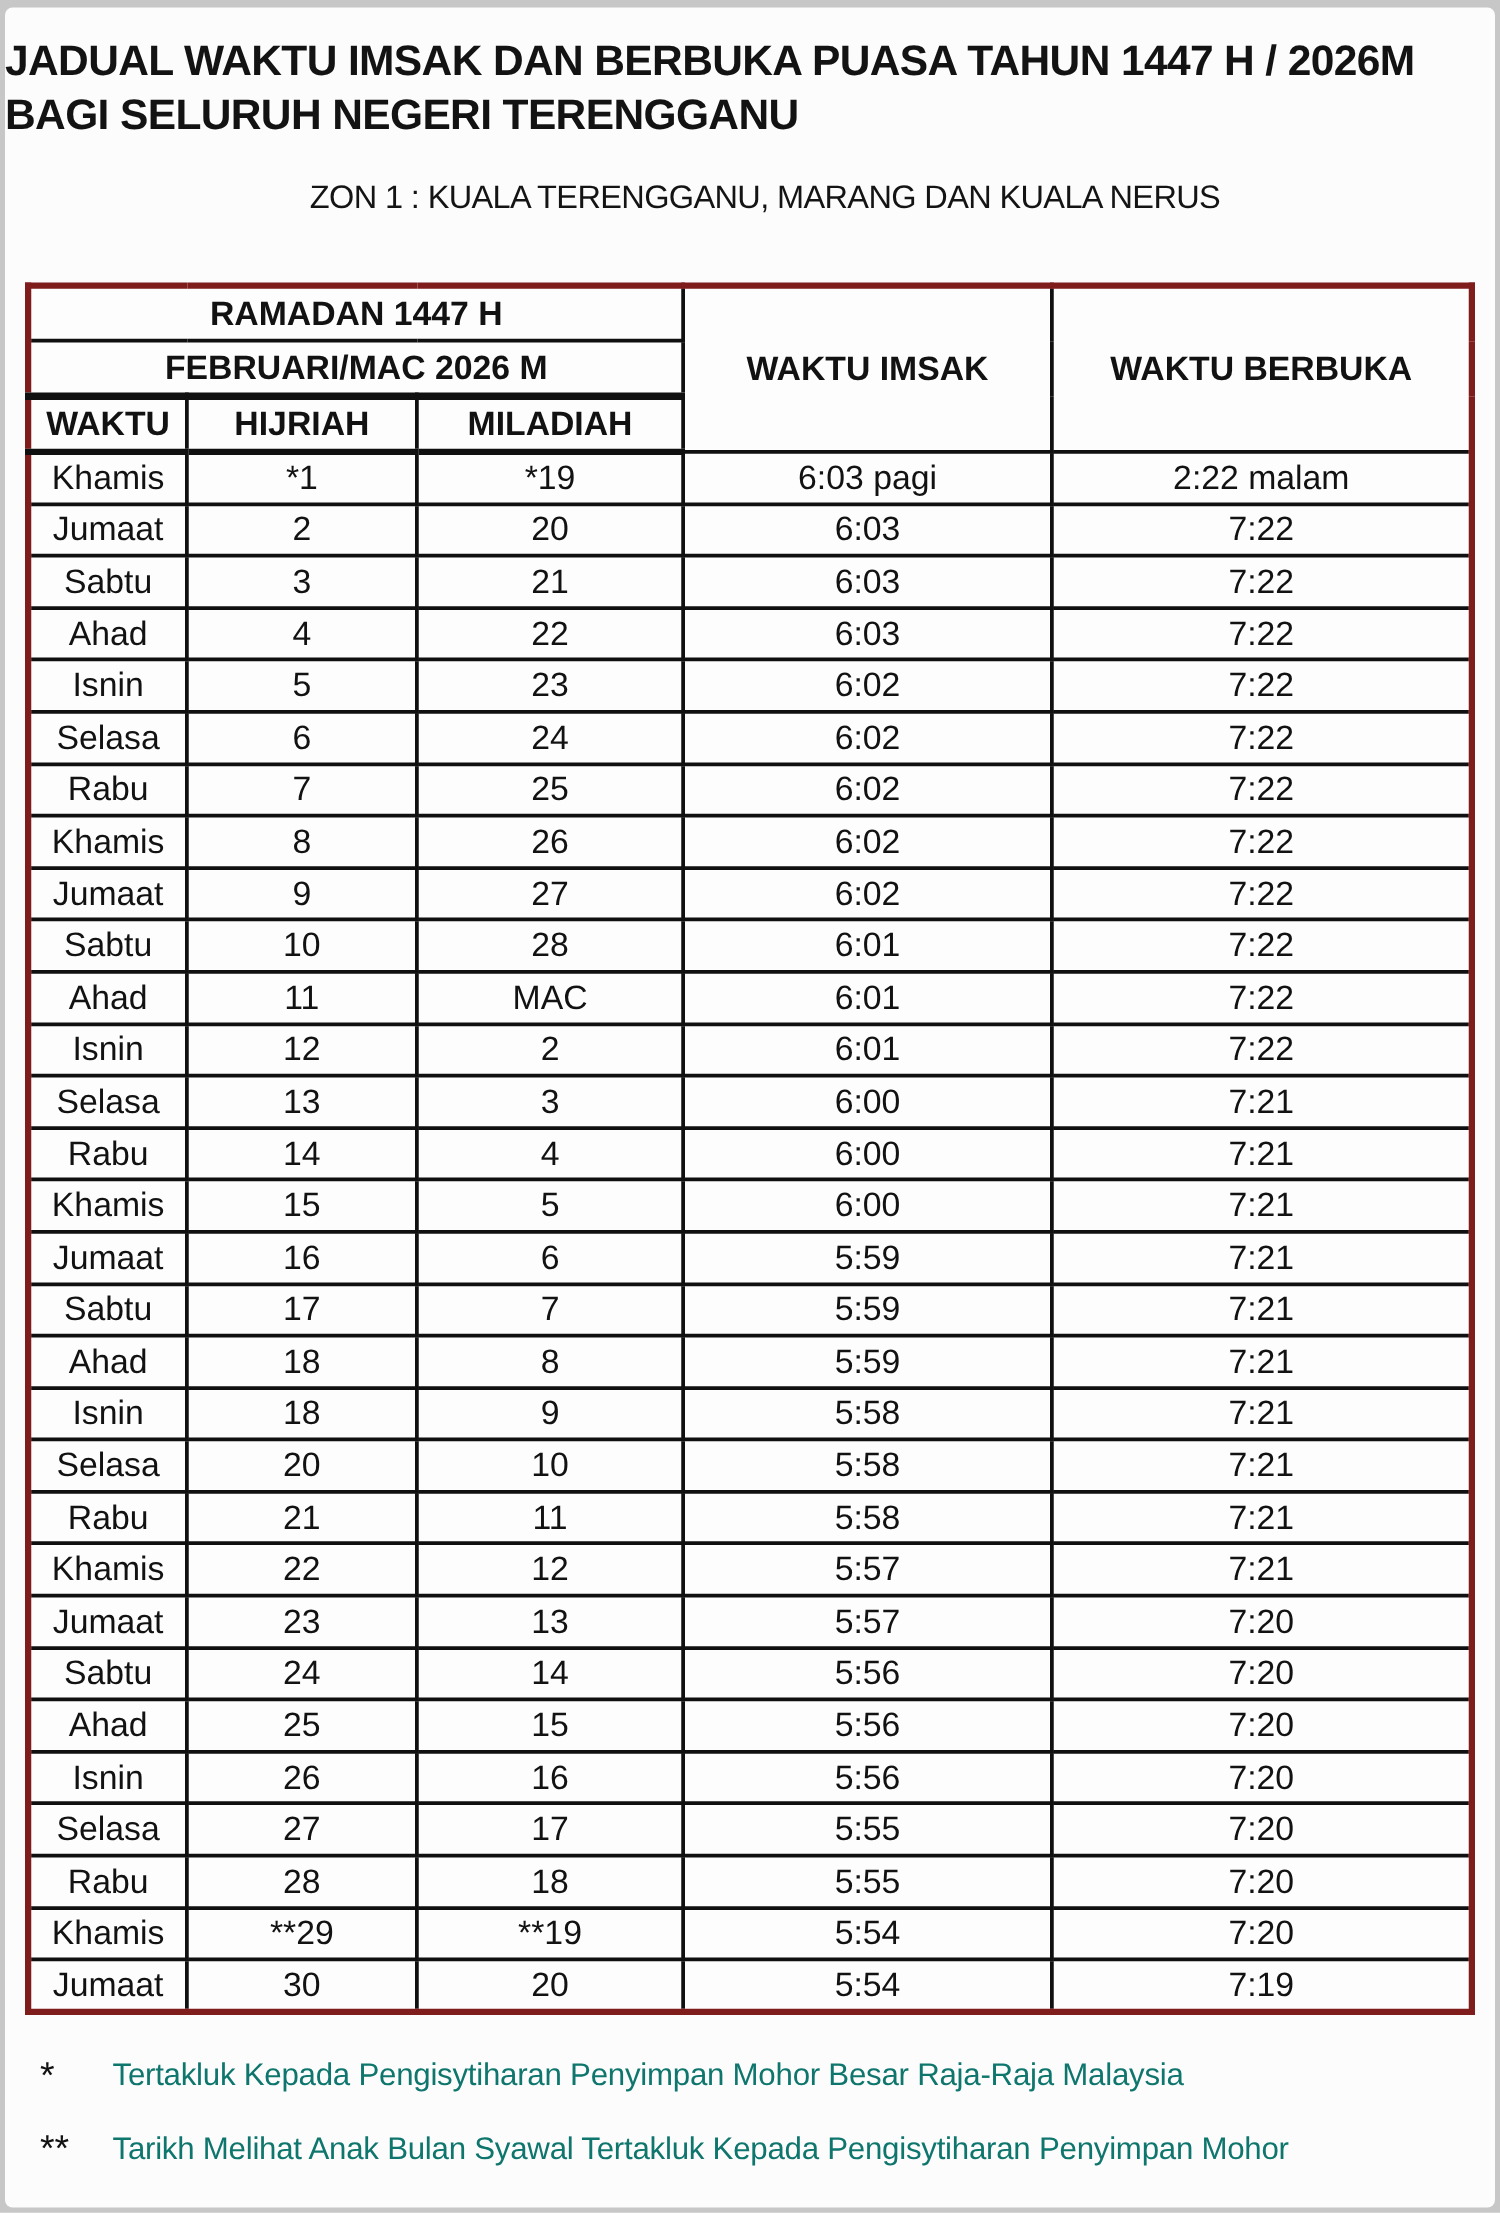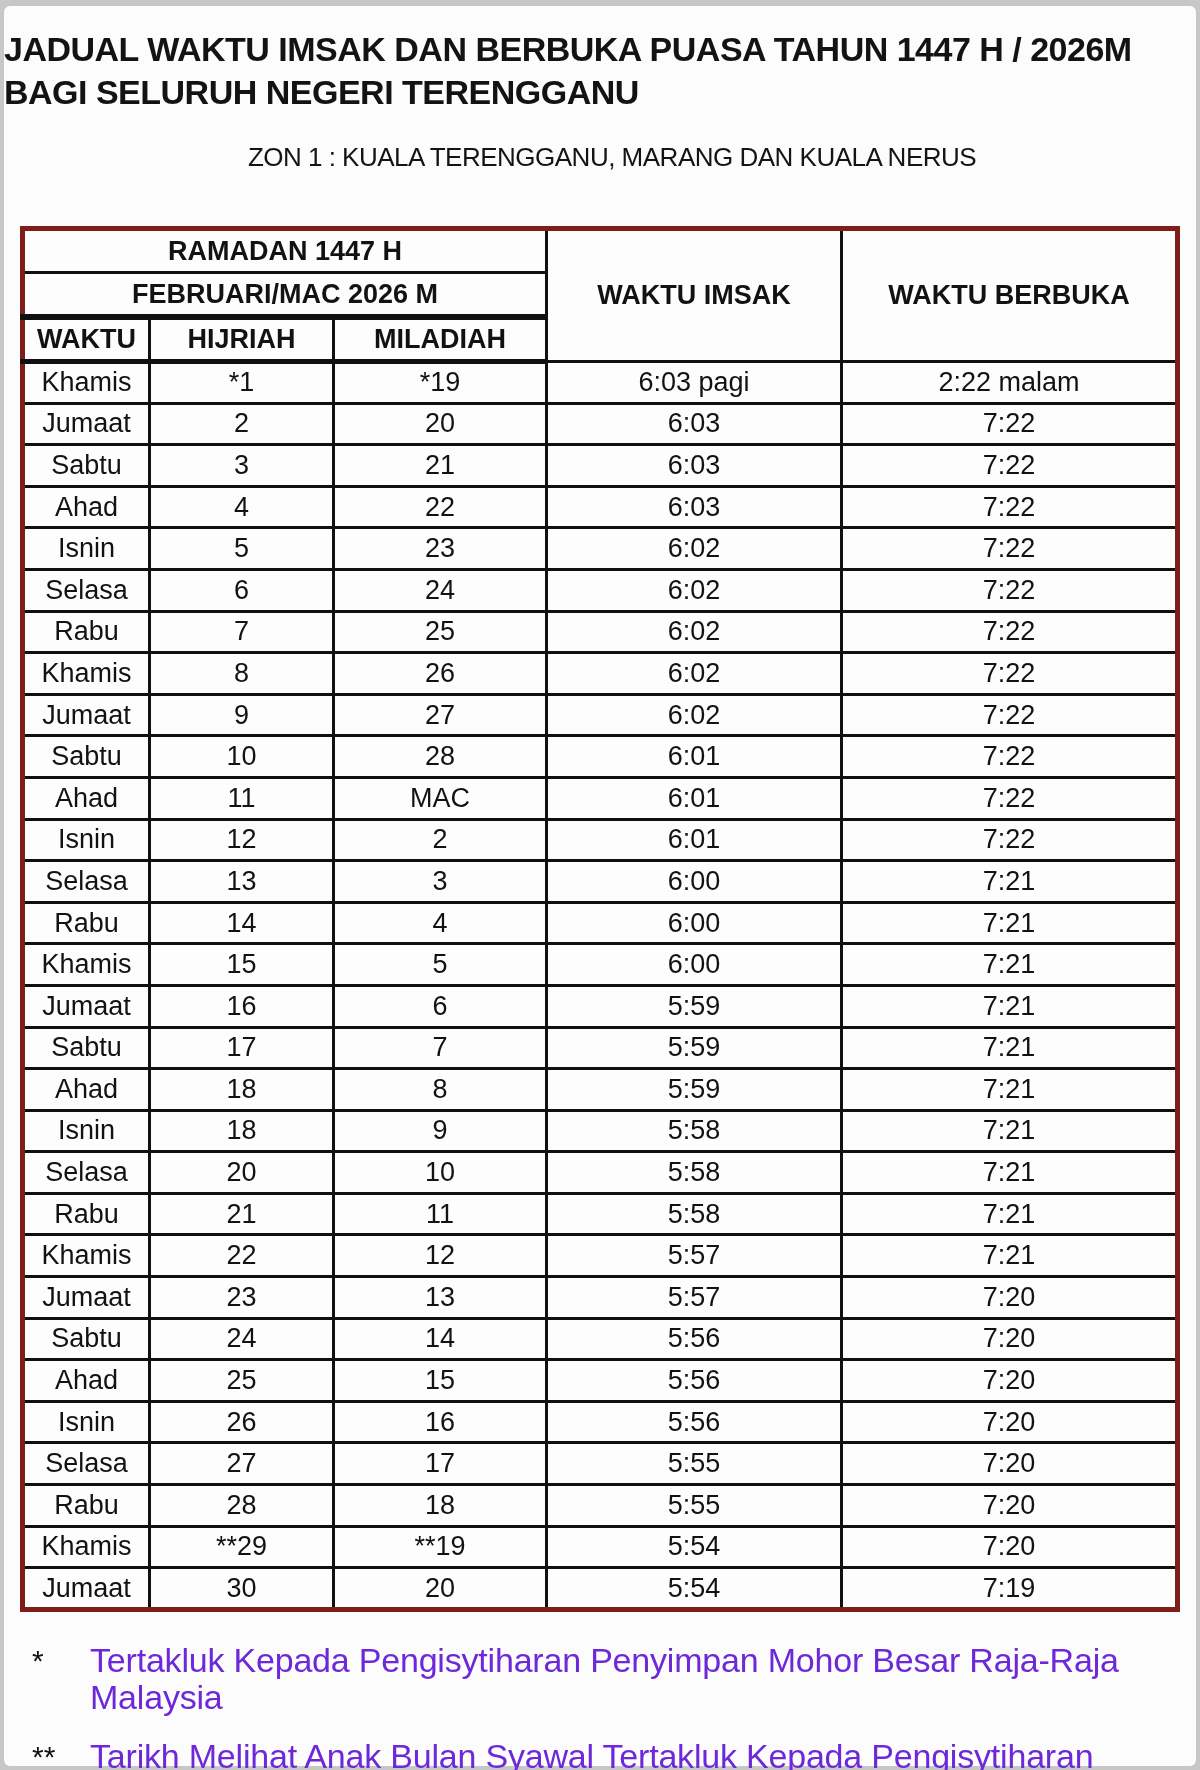--- a/index.html
+++ b/index.html
@@ -94,23 +94,23 @@
     align-items: flex-start;
     margin-bottom: 22px;
     line-height: 37px;
   }
   .note .marker {
     flex: 0 0 58px;
     font-size: 30px;
     color: #121212;
   }
   .note .note-text {
-    font-size: 34px;
+    font-size: 25px;
     letter-spacing: -0.2px;
-    color: #6d28d9;
+    color: #0f766e;
   }
 </style>
 </head>
 <body>
 
 <div class="page">
 
   <div class="title">
     <div>JADUAL WAKTU IMSAK DAN BERBUKA PUASA TAHUN 1447 H / 2026M</div>
     <div>BAGI SELURUH NEGERI TERENGGANU</div>

